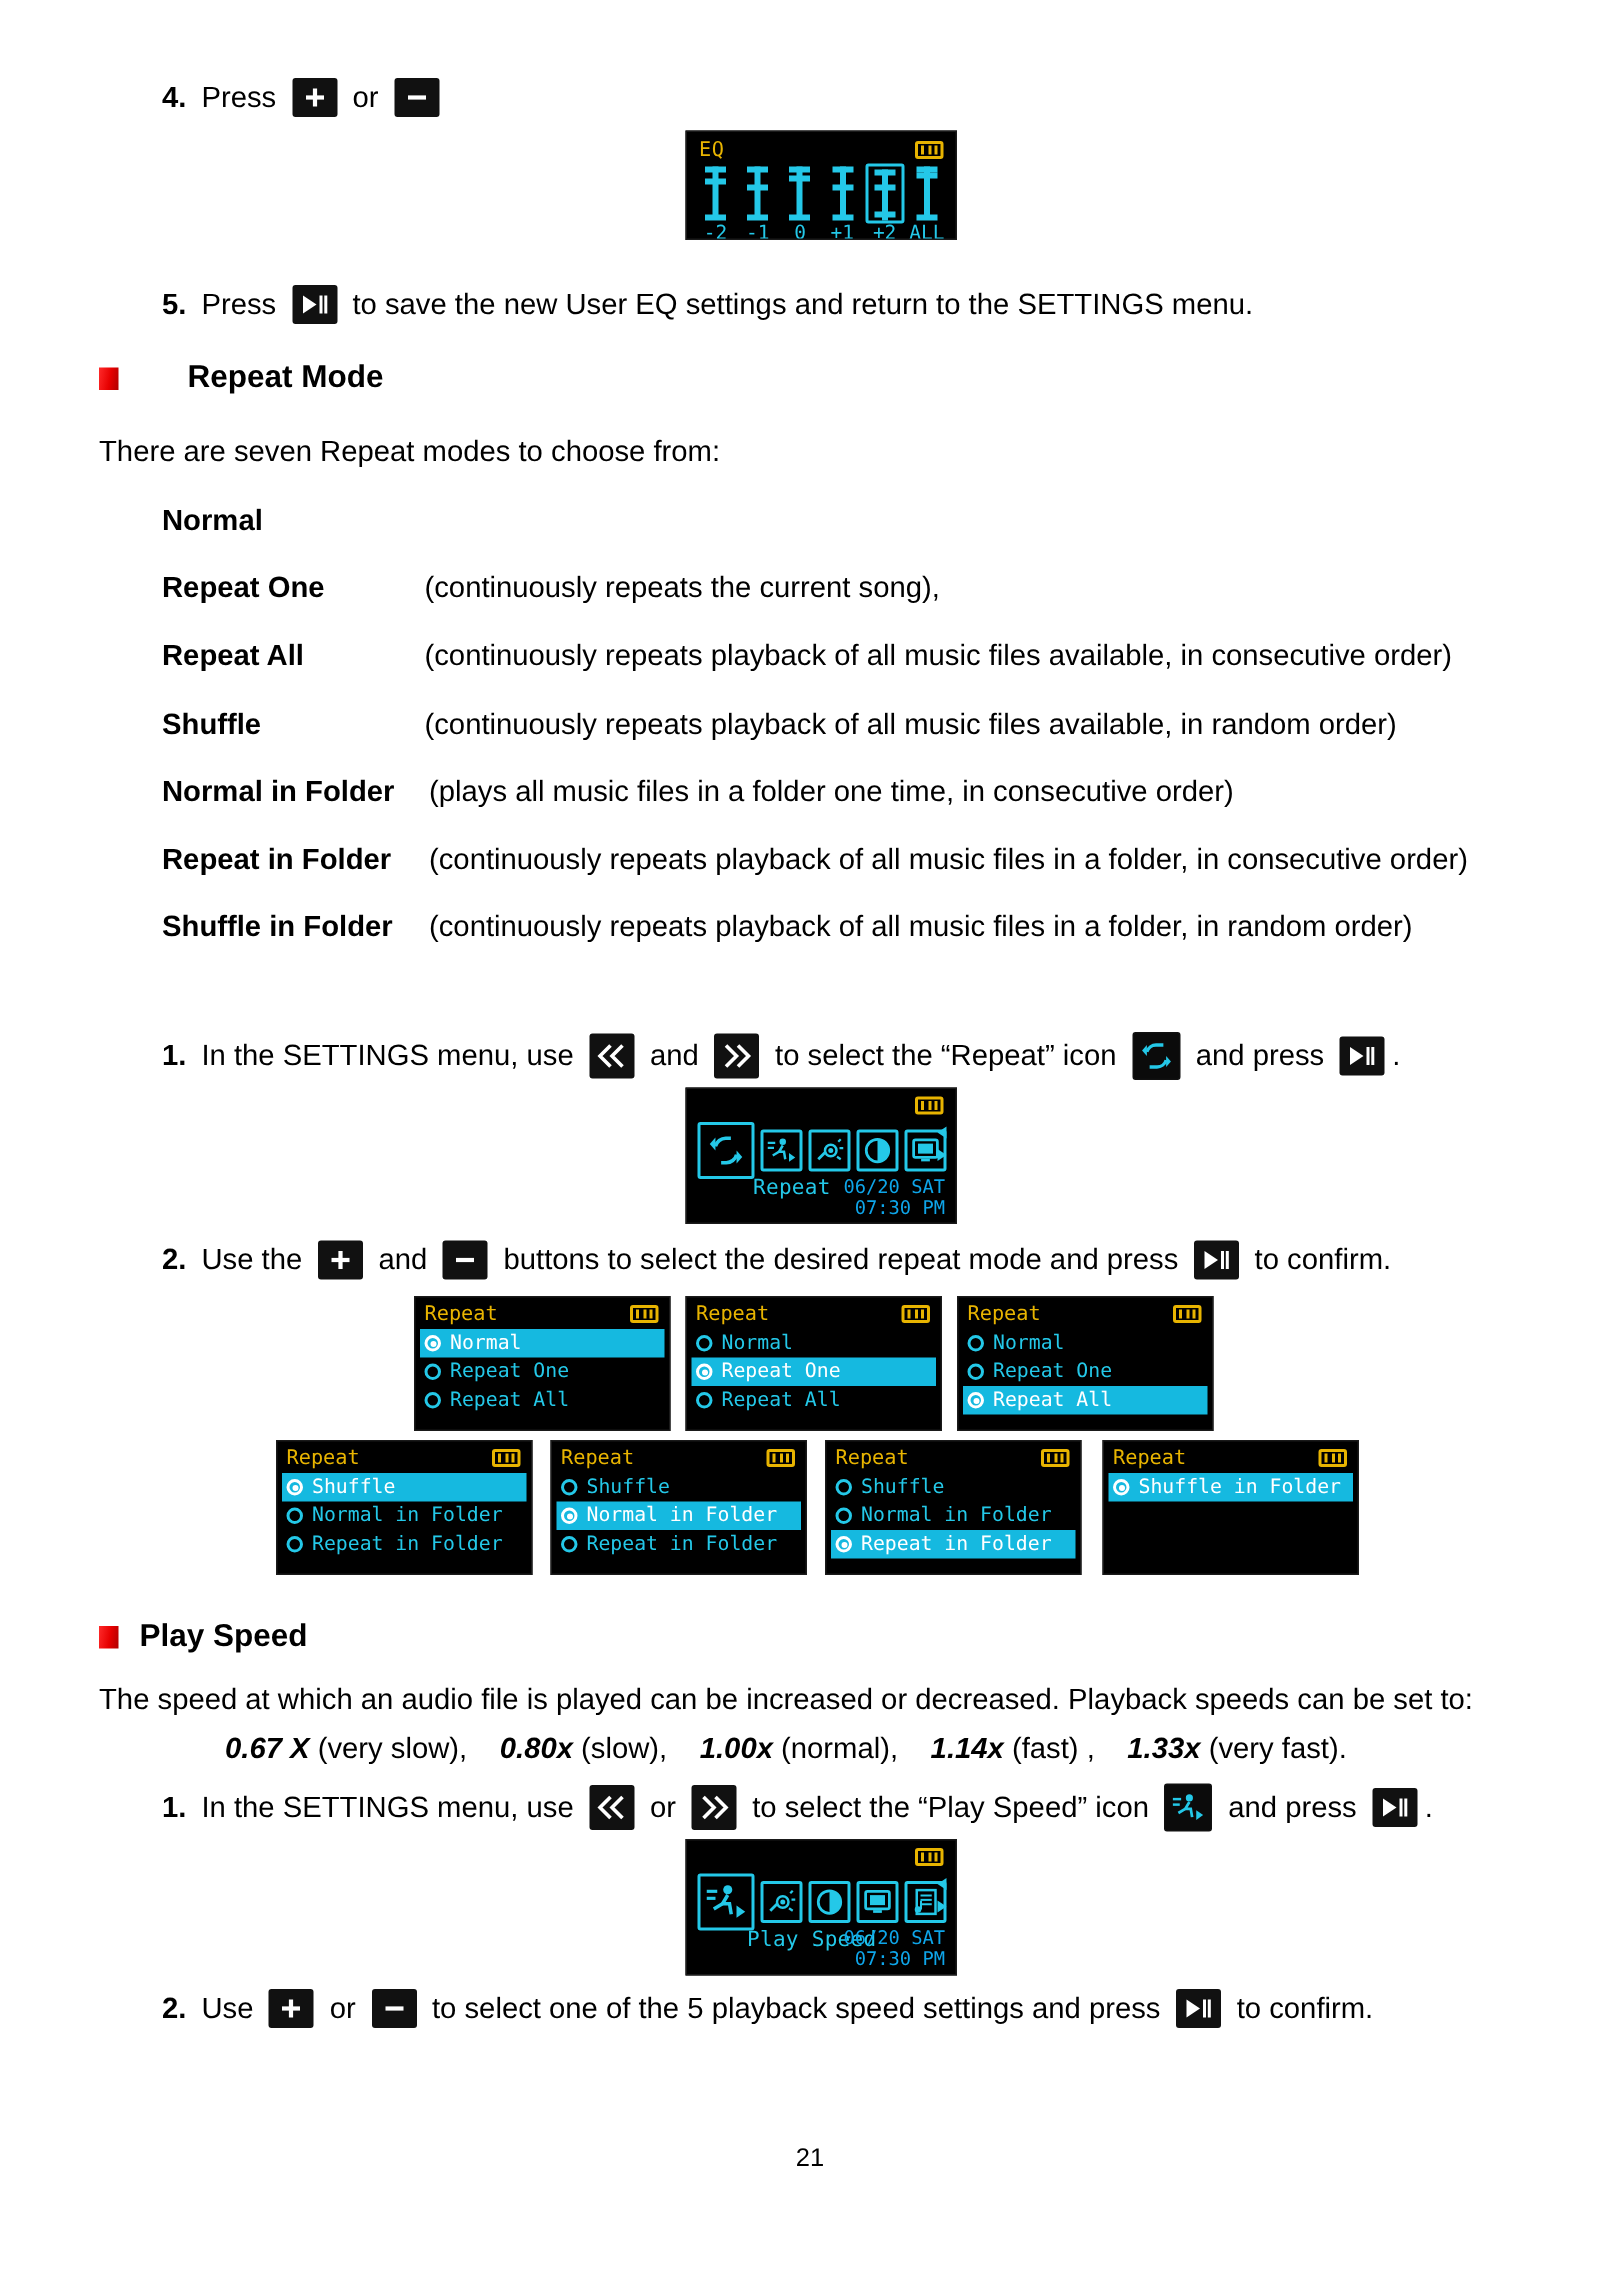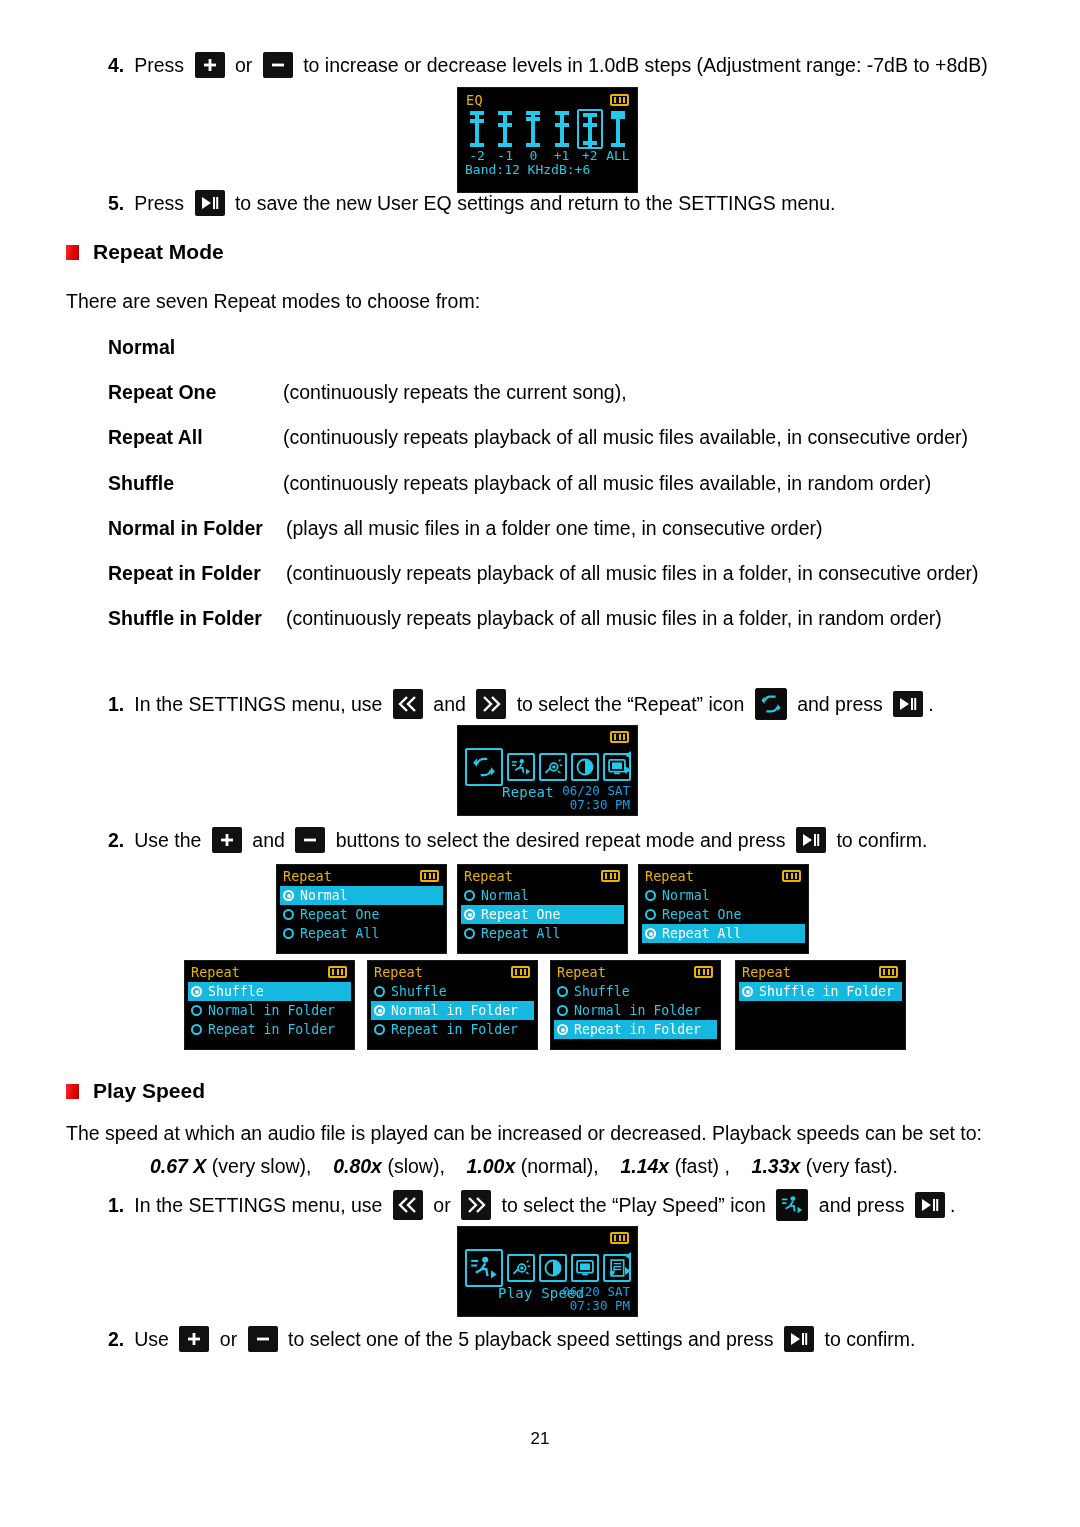--- a/index.html
+++ b/index.html
@@ -119,21 +119,21 @@
   .batt i {
     display: block;
     width: 2px; height: 6px;
     background: #e8b400;
   }
 
   
   #eq-screen {
     position: absolute;
     left: 457px; top: 87px;
-    width: 181px; height: 106px;
+    width: 181px; height: 73px;
   }
   #eq-screen .lcd-title { position: absolute; left: 8px; top: 4px; }
   #eq-screen .batt { right: 8px; top: 6px; }
   .eq-bands {
     position: absolute;
     left: 6px; right: 6px; top: 21px; height: 40px;
     display: flex;
     align-items: flex-start;
     justify-content: space-between;
   }
@@ -308,21 +308,20 @@
           <rect x="6.6" y="2" width="2.8" height="12" fill="#fff"></rect>
           <rect x="2" y="6.6" width="12" height="2.8" fill="#fff"></rect>
         </svg>
     </span>
     <span class="txt"> or </span>
     <span class="key minus">
       <svg width="16" height="16" viewBox="0 0 16 16">
           <rect x="2" y="6.6" width="12" height="2.8" fill="#fff"></rect>
         </svg>
     </span>
-    <span class="txt"> to increase or decrease levels in 1.0dB steps (Adjustment range: -7dB to +8dB)</span>
   </div>
 
   <div class="lcd" id="eq-screen">
     <div class="lcd-title">EQ</div>
     <div class="batt">
         <i></i>
         <i></i>
         <i></i>
       </div>
 
@@ -386,21 +385,21 @@
     <span class="key play">
       <svg width="18" height="14" viewBox="0 0 18 14">
           <polygon points="1,1 10,7 1,13" fill="#fff"></polygon>
           <rect x="12" y="1" width="2" height="12" fill="#fff"></rect>
           <rect x="15.2" y="1" width="2" height="12" fill="#fff"></rect>
         </svg>
     </span>
     <span class="txt"> to save the new User EQ settings and return to the SETTINGS menu.</span>
   </div>
 
-  <div class="section-head" style="position:absolute; left:66px; top:240px;">
+  <div class="section-head" style="position:absolute; left:66px; top:240px;gap:32px;">
     <span class="bullet-sq"></span>
     <span>Repeat Mode</span>
   </div>
 
   <div style="position:absolute; left:66px; top:290px; font-size:19.5px; white-space:nowrap;">There are seven Repeat modes to choose from:</div>
 
   <div id="repeat-mode-list" style="position:absolute; left:108px; top:336px;">
       <div class="defrow" style="position: absolute; left: 0px; top: 0px;">
         <span class="term" style="width: 175px;">Normal</span>
       </div>

